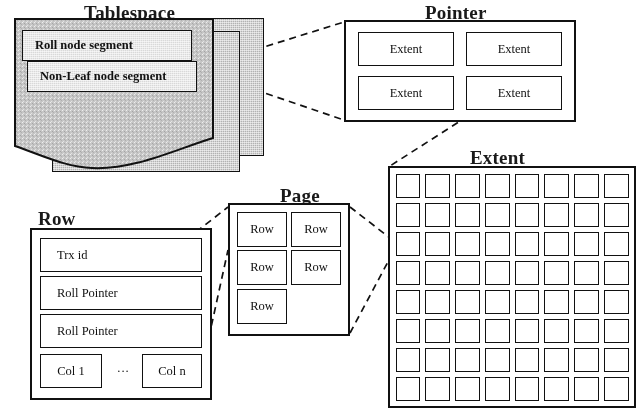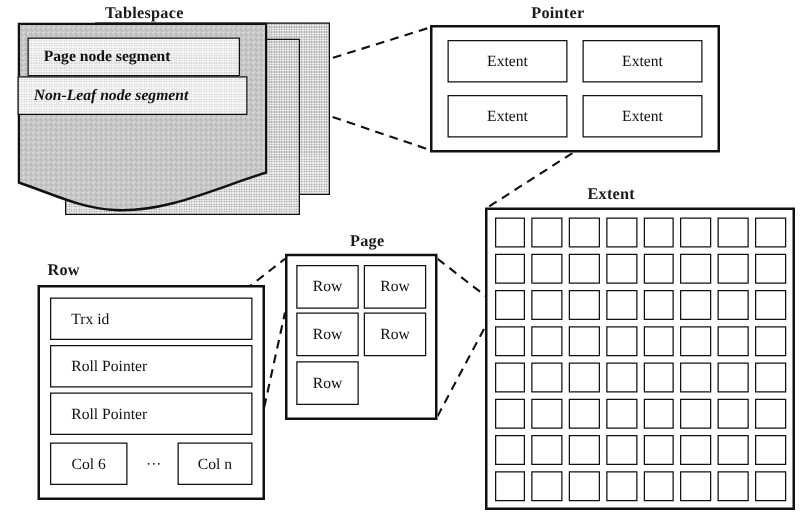--- a/index.html
+++ b/index.html
@@ -10,21 +10,21 @@
     color:#000;
     overflow:hidden;
     position:relative;
   }
   #stage{position:absolute;left:0;top:0;width:640px;height:414px;}
 
   .lbl{
     position:absolute;
     font-family:"Liberation Serif", serif;
     font-weight:bold;
-    font-size:13px;
+    font-size:19px;
     letter-spacing:.2px;
     white-space:nowrap;
     color:#1a1a1a;
   }
 
   
   #tablespace-group{position:absolute;left:14px;top:18px;width:250px;height:178px;}
   .ts-sheet{
     position:absolute;
     background:#c9c9c9;
@@ -55,21 +55,21 @@
     padding-left:12px;
     font-family:"Liberation Serif", serif;
     font-weight:bold;
     font-size:12.5px;
     color:#111;
     background-image:
       repeating-linear-gradient(0deg, rgba(255,255,255,.6) 0 1px, rgba(0,0,0,0) 1px 2px),
       repeating-linear-gradient(90deg, rgba(0,0,0,.05) 0 1px, rgba(255,255,255,.2) 1px 2px);
   }
   #seg-leaf{left:8px;top:12px;width:170px;height:31px;}
-  #seg-nonleaf{left:0;top:43px;width:184px;height:31px;font-style:italic;}
+  #seg-nonleaf{left:13px;top:43px;width:170px;height:31px;}
   #seg-rollback{left:8px;top:86px;width:152px;height:31px;}
 
   
   #segment-group{position:absolute;left:344px;top:20px;width:232px;height:102px;}
   #segment-box{
     position:absolute;left:0;top:0;width:232px;height:102px;
     border:2.2px solid #111;box-sizing:border-box;background:#fff;
   }
   .extent-cell{
     position:absolute;
@@ -189,21 +189,21 @@
             <rect width="1" height="1" x="0" y="0" fill="#ffffff" opacity=".7"></rect>
             <rect width="1" height="1" x="2" y="1" fill="#8f8f8f" opacity=".6"></rect>
             <rect width="1" height="1" x="1" y="3" fill="#ffffff" opacity=".5"></rect>
             <rect width="1" height="1" x="3" y="2" fill="#9a9a9a" opacity=".5"></rect>
           </pattern>
         </defs>
         <path d="M1,1 L199,1 L199,120 C160,132 120,152 78,150 C52,149 30,138 1,128 Z" fill="url(#noiseTex)" stroke="#111" stroke-width="2"></path>
       </svg>
 
       <div class="seg-box" id="seg-leaf">
-        <span>Page node segment</span>
+        <span>Roll node segment</span>
       </div>
       <div class="seg-box" id="seg-nonleaf">
         <span>Non-Leaf node segment</span>
       </div>
     </div>
   </div>
 
   <div class="lbl" style="left:425px;top:2px;">Pointer</div>
 
   <div id="segment-group">
@@ -323,21 +323,21 @@
       <span>Trx id</span>
     </div>
     <div class="field-box" style="left:10px;top:48px;width:162px;height:34px;">
       <span>Roll Pointer</span>
     </div>
     <div class="field-box" style="left:10px;top:86px;width:162px;height:34px;">
       <span>Roll Pointer</span>
     </div>
 
     <div class="col-box" style="left:10px;top:126px;width:62px;height:34px;">
-      <span>Col 6</span>
+      <span>Col 1</span>
     </div>
     <div id="col-ellipsis" style="left:76px;top:126px;width:34px;height:34px;">
       <span>···</span>
     </div>
     <div class="col-box" style="left:112px;top:126px;width:60px;height:34px;">
       <span>Col n</span>
     </div>
   </div>
 
 </div>

